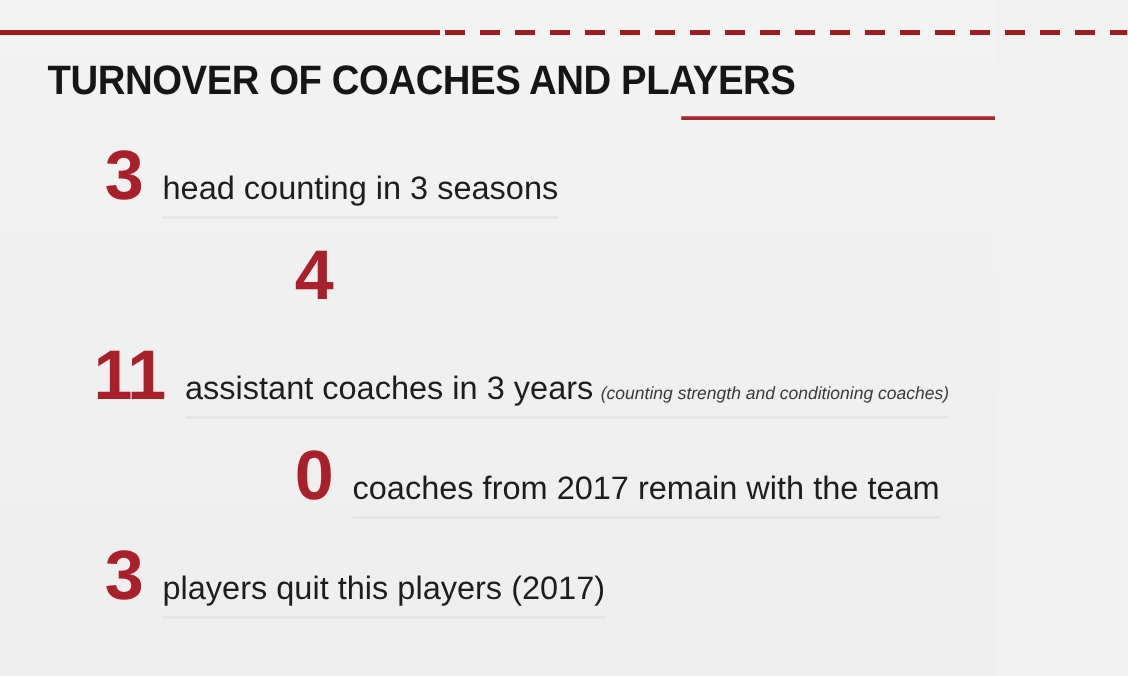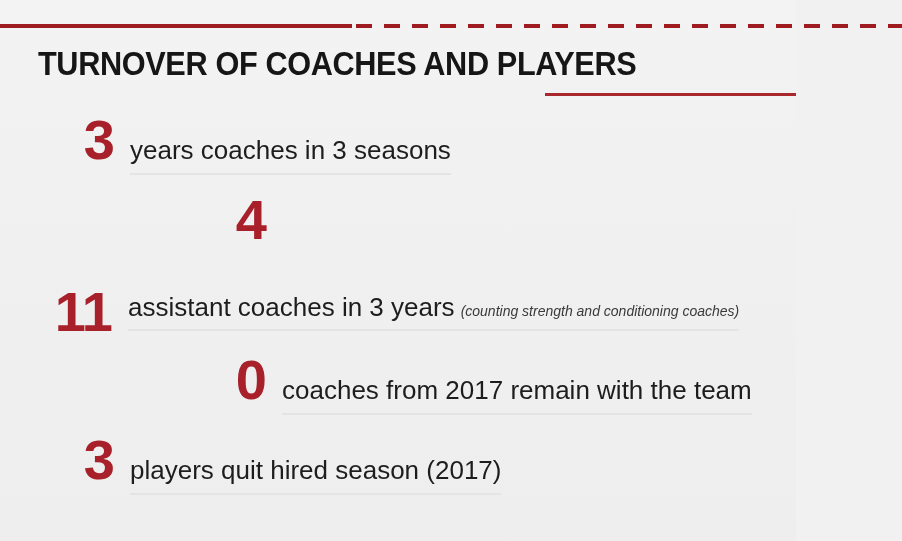--- a/index.html
+++ b/index.html
@@ -116,21 +116,21 @@
     font-style: italic;
     color: #3a3a3a;
     margin-left: 6px;
     font-weight: normal;
     margin-top: 48px;
   }
 
   
   .row-1 { padding-left: 70px; }
   .row-2 { padding-left: 222px; }
-  .row-3 { padding-left: 36px; align-items: center; }
+  .row-3 { padding-left: 56px; }
   .row-4 { padding-left: 222px; }
   .row-5 { padding-left: 70px; }
 
   .row-1 .num, .row-5 .num { width: 44px; }
   .row-2 .num, .row-4 .num { width: 44px; }
   .row-3 .num { width: 76px; }
 </style>
 </head>
 <body>
 
@@ -142,21 +142,21 @@
   </div>
 
   <div class="page-title">TURNOVER OF COACHES AND PLAYERS</div>
   <div class="title-rule"></div>
 
   <div class="stats">
 
     <div class="stat-row row-1">
       <div class="num">3</div>
       <div class="txt-wrap">
-        <div class="txt"><span>years coaches in </span><b>3 seasons</b><span></span></div>
+        <div class="txt"><span>head counting in </span><b>3 seasons</b><span></span></div>
       </div>
     </div>
 
     <div class="stat-row row-2">
       <div class="num">4</div>
     </div>
 
     <div class="stat-row row-3">
       <div class="num">11</div>
       <div class="txt-wrap">
@@ -167,18 +167,18 @@
     <div class="stat-row row-4">
       <div class="num">0</div>
       <div class="txt-wrap">
         <div class="txt"><span>coaches </span><b>from 2017</b><span> remain with the team</span></div>
       </div>
     </div>
 
     <div class="stat-row row-5">
       <div class="num">3</div>
       <div class="txt-wrap">
-        <div class="txt"><span>players quit </span><b>hired season</b><span> (2017)</span></div>
+        <div class="txt"><span>players quit </span><b>this players</b><span> (2017)</span></div>
       </div>
     </div>
 
   </div>
 </div>
 
 </body></html>

